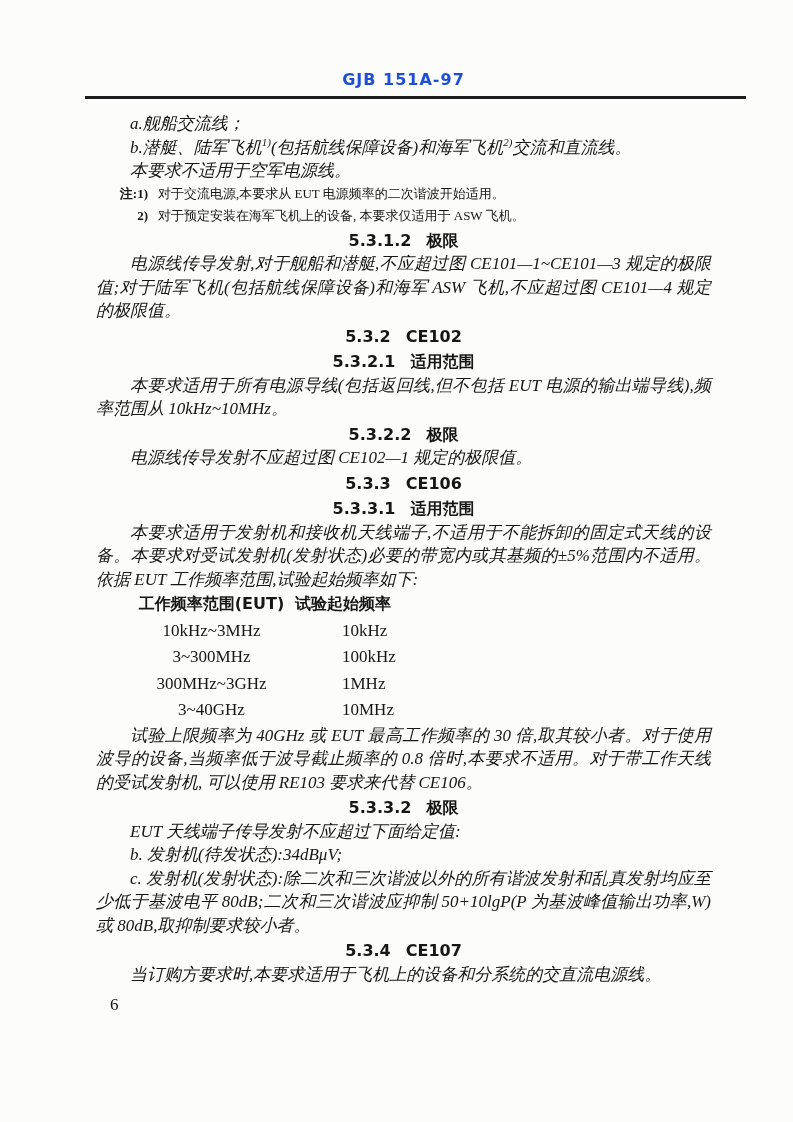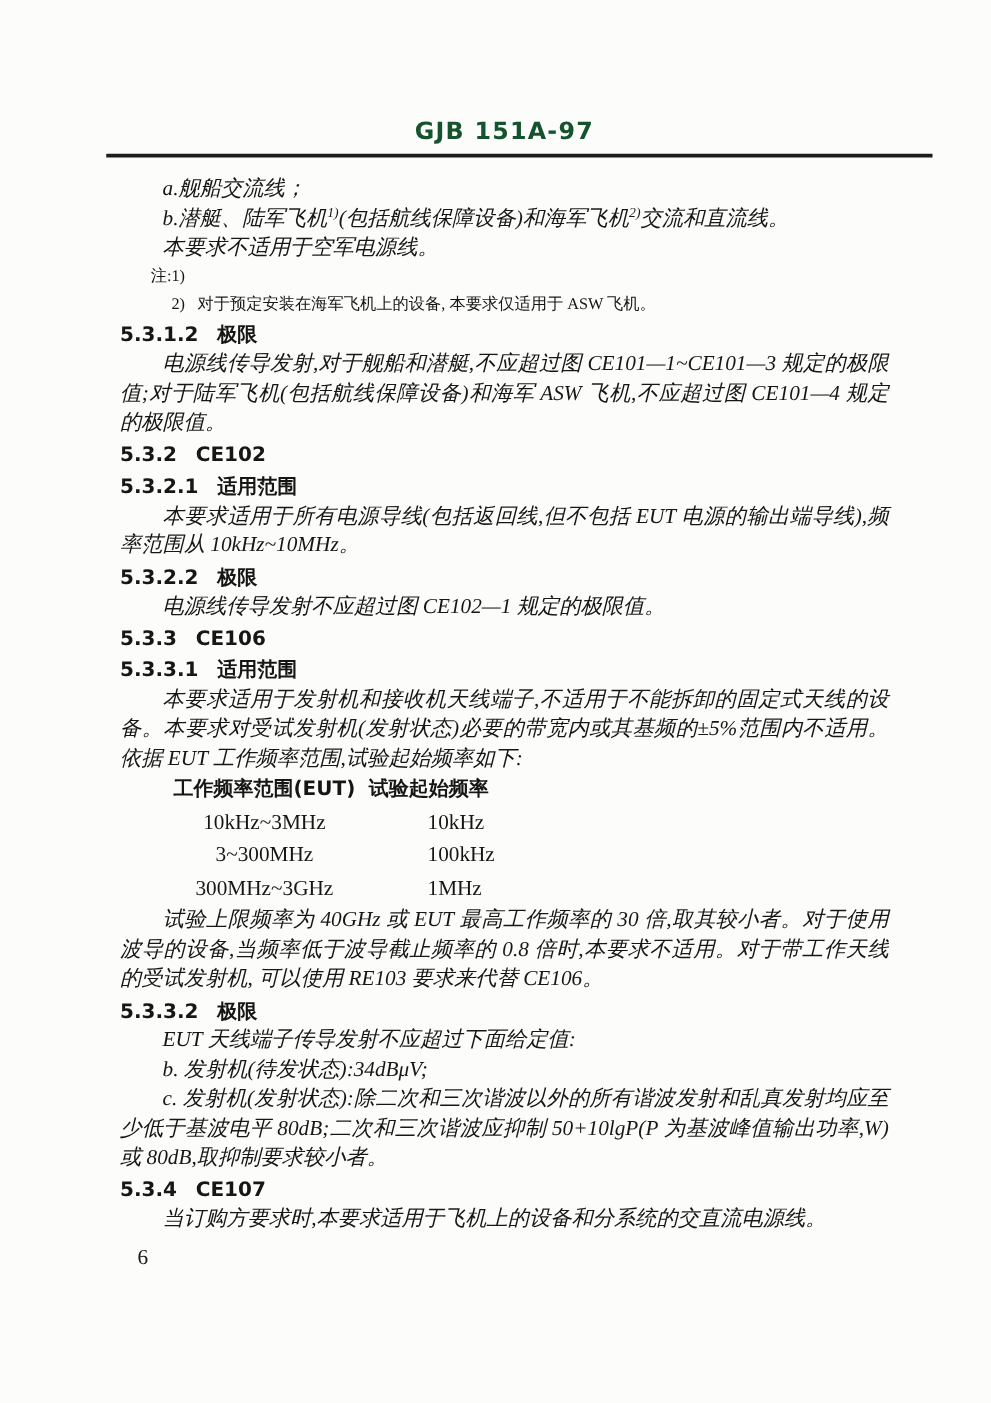--- a/index.html
+++ b/index.html
@@ -10,24 +10,23 @@
     font-family: "Liberation Serif", "DejaVu Serif", serif;
     position: relative;
     overflow: hidden;
   }
   .sheet { position: absolute; left: 96px; top: 70px; width: 615px; }
 
   .doc-header {
     text-align: center;
     font-family: "DejaVu Sans", "Liberation Sans", sans-serif;
     font-weight: bold;
-    font-size: 19px;
+    font-size: 16px;
     letter-spacing: 1px;
-    color: #14532d;
-    margin-top: 24px;
+    color: #1d4ed8;
   }
   .header-rule {
     border: 0;
     border-top: 3px solid #1d1d1d;
     margin: 7px -35px 0 -11px;
   }
 
   .content {
     margin-top: 13px;
     font-size: 17px;
@@ -35,31 +34,31 @@
     text-align: justify;
   }
   .content p { margin: 0; }
   .indent { text-indent: 2em; font-style: italic; }
 
   .heading {
     font-family: "DejaVu Sans", "Liberation Sans", sans-serif;
     font-weight: bold;
     font-size: 16px;
     margin-top: 2px;
-    text-align: left;
+    text-align: center;
   }
   .heading .h-title { margin-left: 15px; }
 
   .notes {
     font-size: 13px;
     line-height: 22px;
     text-align: left;
   }
   .note-row { display: flex; }
-  .note-label { flex: none; width: 52px; text-align: right; white-space: nowrap; }
+  .note-label { flex: none; width: 52px; text-align: right; white-space: nowrap; font-weight: bold; }
   .note-text { margin-left: 10px; }
 
   .freq-table { text-align: left; }
   .ft-row { display: flex; padding-left: 32px; line-height: 26.5px; }
   .ft-c1 { flex: none; width: 167px; text-align: center; }
   .ft-c2 { padding-left: 47px; text-align: right; }
   .ft-header .ft-c1, .ft-header .ft-c2h {
     font-family: "DejaVu Sans", "Liberation Sans", sans-serif;
     font-weight: bold;
     font-size: 16px;
@@ -86,20 +85,21 @@
 
     <p class="indent">a.舰船交流线；</p>
 
     <p class="indent"><span>b.潜艇、陆军飞机</span><sup>1)</sup><span>(包括航线保障设备)和海军飞机</span><sup>2)</sup><span>交流和直流线。</span></p>
 
     <p class="indent">本要求不适用于空军电源线。</p>
 
     <div class="notes">
       <div class="note-row">
         <span class="note-label">注:1)</span>
+        <span class="note-text">对于交流电源,本要求从 EUT 电源频率的二次谐波开始适用。</span>
       </div>
       <div class="note-row">
         <span class="note-label">2)</span>
         <span class="note-text">对于预定安装在海军飞机上的设备, 本要求仅适用于 ASW 飞机。</span>
       </div>
     </div>
 
     <div class="heading"><span>5.3.1.2</span><span class="h-title">极限</span></div>
     <p class="indent">电源线传导发射,对于舰船和潜艇,不应超过图 CE101—1~CE101—3 规定的极限值;对于陆军飞机(包括航线保障设备)和海军 ASW 飞机,不应超过图 CE101—4 规定的极限值。</p>
 
@@ -124,20 +124,24 @@
         <span class="ft-c2">10kHz</span>
       </div>
       <div class="ft-row">
         <span class="ft-c1">3~300MHz</span>
         <span class="ft-c2">100kHz</span>
       </div>
       <div class="ft-row">
         <span class="ft-c1">300MHz~3GHz</span>
         <span class="ft-c2">1MHz</span>
       </div>
+      <div class="ft-row">
+        <span class="ft-c1">3~40GHz</span>
+        <span class="ft-c2">10MHz</span>
+      </div>
     </div>
 
     <p class="indent">试验上限频率为 40GHz 或 EUT 最高工作频率的 30 倍,取其较小者。对于使用波导的设备,当频率低于波导截止频率的 0.8 倍时,本要求不适用。对于带工作天线的受试发射机, 可以使用 RE103 要求来代替 CE106。</p>
 
     <div class="heading"><span>5.3.3.2</span><span class="h-title">极限</span></div>
     <p class="indent">EUT 天线端子传导发射不应超过下面给定值:</p>
     <p class="indent">b. 发射机(待发状态):34dBμV;</p>
     <p class="indent">c. 发射机(发射状态):除二次和三次谐波以外的所有谐波发射和乱真发射均应至少低于基波电平 80dB;二次和三次谐波应抑制 50+10lgP(P 为基波峰值输出功率,W)或 80dB,取抑制要求较小者。</p>
 
     <div class="heading"><span>5.3.4</span><span class="h-title">CE107</span></div>

